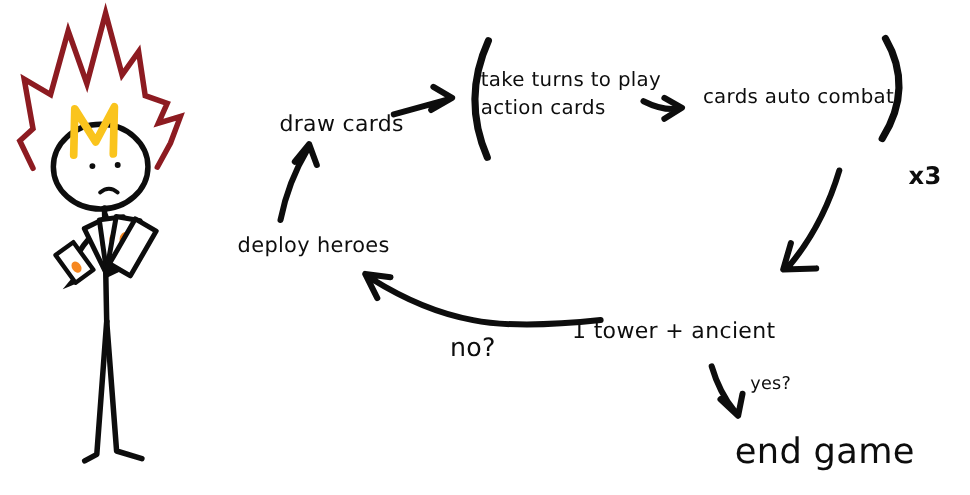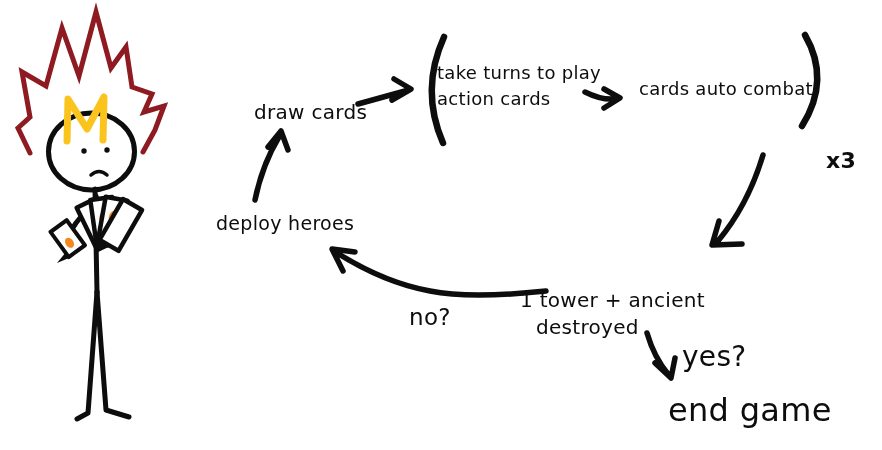--- a/index.html
+++ b/index.html
@@ -22,21 +22,21 @@
   }
   .lbl-draw     { left: 254px; top: 99px;  font-size: 20px; }
   .lbl-turns    { left: 437px; top: 60px;  font-size: 18px; line-height: 26px; }
   .lbl-combat   { left: 639px; top: 77px;  font-size: 18px; text-align: right; }
   .lbl-x3       { left: 826px; top: 106px; font-size: 22px; font-weight: 600; margin-top: 40px; }
   .lbl-deploy   { left: 216px; top: 211px; font-size: 19px; }
   .lbl-cond1    { left: 584px; top: 258px; font-size: 20px; }
   .lbl-cond2    { left: 520px; top: 287px; font-size: 20px; }
   .lbl-cond3    { left: 536px; top: 314px; font-size: 20px; }
   .lbl-no       { left: 409px; top: 302px; font-size: 23px; }
-  .lbl-yes      { left: 682px; top: 338px; font-size: 28px; }
+  .lbl-yes      { left: 682px; top: 338px; font-size: 16px; }
   .lbl-end      { left: 668px; top: 389px; font-size: 32px; }
 </style>
 </head>
 <body>
 
 <div class="canvas">
 
   <svg class="overlay-svg" width="882" height="450" viewBox="0 0 882 450">
 
     <g>
@@ -95,20 +95,19 @@
 
   <div class="label lbl-draw">draw cards</div>
 
   <div class="label lbl-combat">cards auto combat</div>
 
   <div class="label lbl-x3">x3</div>
 
   <div class="label lbl-deploy">deploy heroes</div>
 
   <div class="label lbl-cond2">1 tower + ancient</div>
-  <div class="label lbl-cond3">destroyed</div>
 
   <div class="label lbl-no">no?</div>
   <div class="label lbl-yes">yes?</div>
 
   <div class="label lbl-end">end game</div>
 
 </div>
 
 </body></html>

